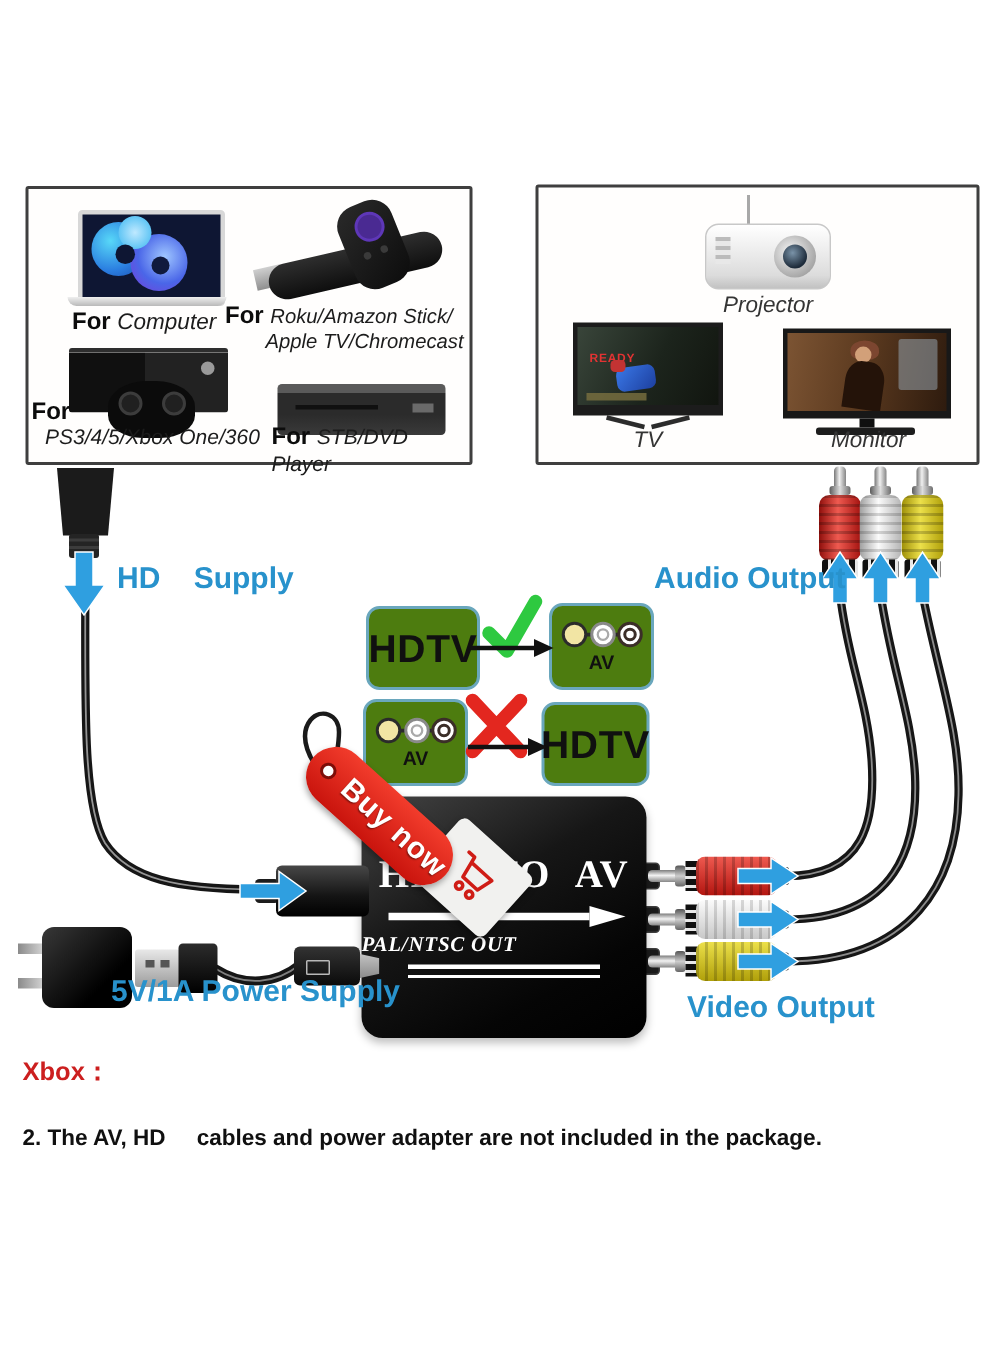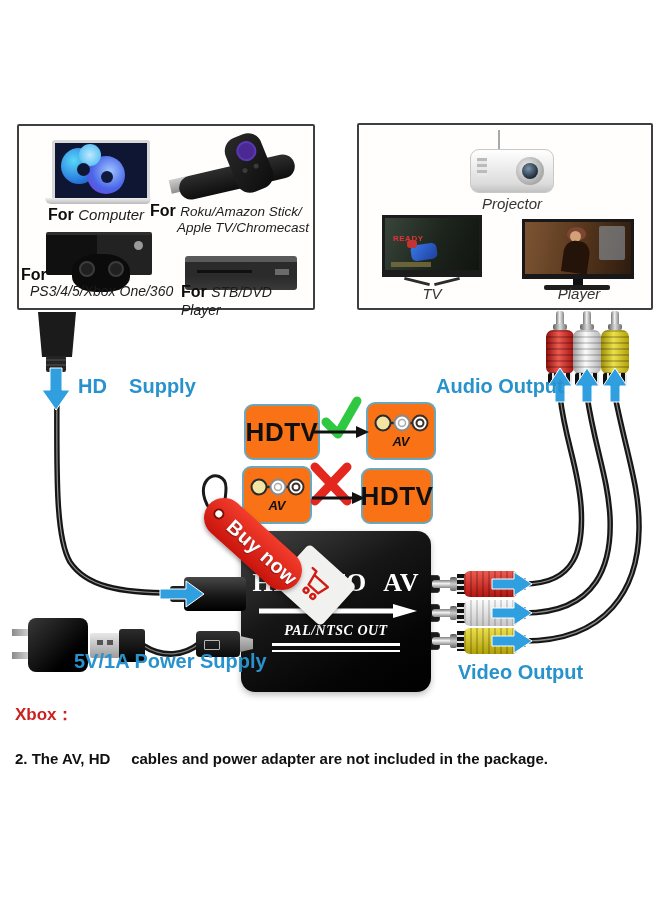--- a/index.html
+++ b/index.html
@@ -8,31 +8,31 @@
   .abs{position:absolute;}
   .layer{position:absolute;left:0;top:0;width:660px;height:900px;pointer-events:none;}
   
   .devbox{position:absolute;border:2px solid #3f3f3f;background:#fffefd;border-radius:2px;}
   .forlbl{font-weight:bold;font-size:16px;color:#0c0c0c;}
   .devlbl{font-style:italic;font-size:13.5px;color:#1c1c1c;}
   .rlabel{font-style:italic;font-size:15px;color:#343434;text-align:center;}
   
   .blue{color:#2892cc;font-weight:bold;font-size:20px;white-space:pre;}
   
-  .flowbox{position:absolute;border:2.5px solid #6aa7bd;border-radius:9px;background:#f97316;
+  .flowbox{position:absolute;border:2.5px solid #6aa7bd;border-radius:9px;background:#4d7c0f;
            display:flex;align-items:center;justify-content:center;flex-direction:column;}
   .flowbox .hdtv{font-weight:bold;font-size:26px;color:#101010;letter-spacing:.5px;}
-  .flowbox .av{font-weight:bold;font-size:13px;color:#101010;margin-top:1px;font-style:italic;}
+  .flowbox .av{font-weight:bold;font-size:13px;color:#101010;margin-top:1px;}
   
   #converter{position:absolute;left:241px;top:531px;width:190px;height:161px;border-radius:14px;
              background:linear-gradient(150deg,#454545,#161616 40%,#050505 75%,#000);
              box-shadow:0 3px 6px rgba(0,0,0,.25);} 
   #converter .title{margin-top:37px;text-align:center;color:#fff;font-family:"Liberation Serif",serif;
                     font-weight:bold;font-size:26px;letter-spacing:1px;word-spacing:10px;white-space:pre;}
-  #converter .sub{margin-top:5px;text-align:center;color:#fff;font-family:"Liberation Serif",serif;
+  #converter .sub{margin-top:5px;color:#fff;font-family:"Liberation Serif",serif;
                   font-weight:bold;font-style:italic;font-size:14px;letter-spacing:.5px;}
   #converter .uline{width:128px;height:2.5px;background:#fff;margin:4px auto 0;}
   .jack{position:absolute;width:14px;height:16px;background:#1b1b1b;border:1px solid #3e3e3e;border-radius:3px;}
   
   .rcaV{position:absolute;width:30px;height:82px;}
   .rcaV .tip{position:absolute;left:11px;top:0;width:8px;height:20px;border-radius:3px 3px 0 0;
              background:linear-gradient(90deg,#777,#f0f0f0 45%,#858585);}
   .rcaV .ring{position:absolute;left:8px;top:13px;width:14px;height:6px;border-radius:2px;
               background:linear-gradient(90deg,#5d5d5d,#ddd 50%,#6e6e6e);}
   .rcaV .body{position:absolute;left:1px;top:19px;width:28px;height:44px;border-radius:7px;}
@@ -167,21 +167,21 @@
     <div class="abs" style="left:163px;top:94px;width:112px;height:60px;background:#181818">
       <div class="abs" style="left:3px;top:3px;width:106px;height:52px;background:linear-gradient(100deg,#7c5433,#5d3b20 45%,#2e1b0e);overflow:hidden">
         <div class="abs" style="right:6px;top:4px;width:26px;height:34px;background:#93a3ad;opacity:.55;border-radius:2px"></div>
         <div class="abs" style="left:42px;top:5px;width:19px;height:13px;border-radius:50% 50% 40% 40%;background:#7c4630"></div>
         <div class="abs" style="left:45px;top:9px;width:11px;height:11px;border-radius:50%;background:#d2a079"></div>
         <div class="abs" style="left:38px;top:19px;width:26px;height:32px;border-radius:40% 40% 0 0;transform:rotate(8deg);background:#241309"></div>
       </div>
       <div class="abs" style="left:51px;bottom:-6px;width:10px;height:6px;background:#101010"></div>
       <div class="abs" style="left:22px;bottom:-11px;width:66px;height:5px;border-radius:2px;background:#1d1d1d"></div>
     </div>
-    <div class="abs rlabel" style="left:185px;top:160px;width:70px">Player</div>
+    <div class="abs rlabel" style="left:185px;top:160px;width:70px">Monitor</div>
   </div>
 
   <svg class="layer" style="z-index:2">
     <path d="M38,312 L76,312 L72,357 L42,357 Z" fill="#1b1b1b"></path>
     <rect x="46" y="356" width="20" height="16" rx="2" fill="#242424"></rect>
     <rect x="46" y="359" width="20" height="2" fill="#3c3c3c"></rect>
     <rect x="46" y="364" width="20" height="2" fill="#3c3c3c"></rect>
   </svg>
 
   <div class="flowbox" style="left:244px;top:404px;width:72px;height:52px;z-index:3">

